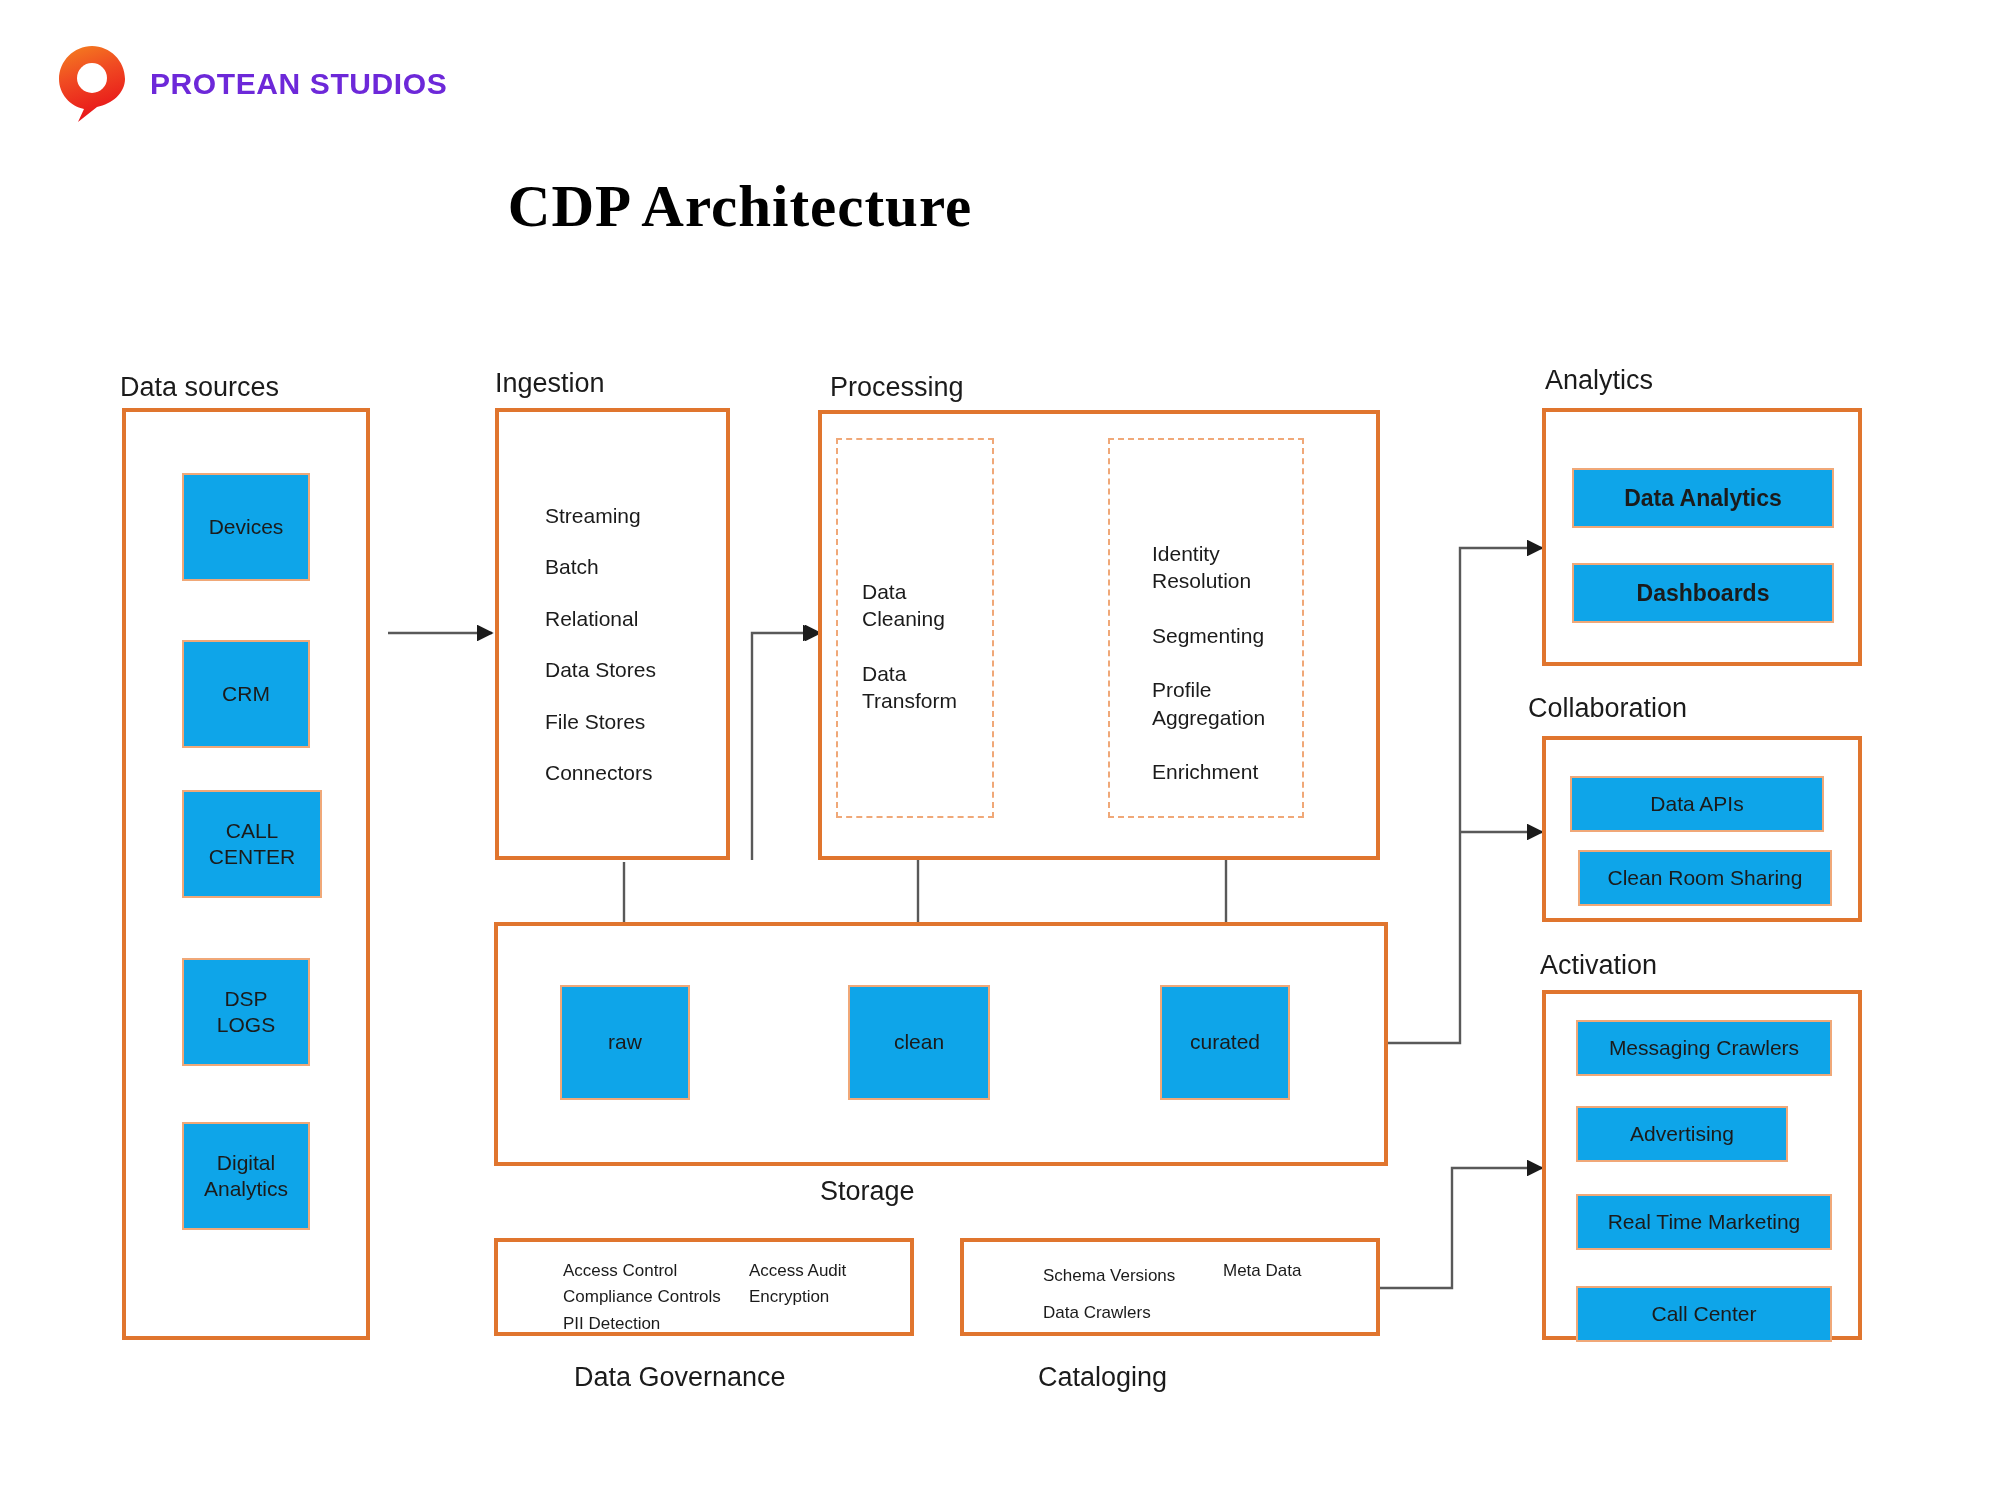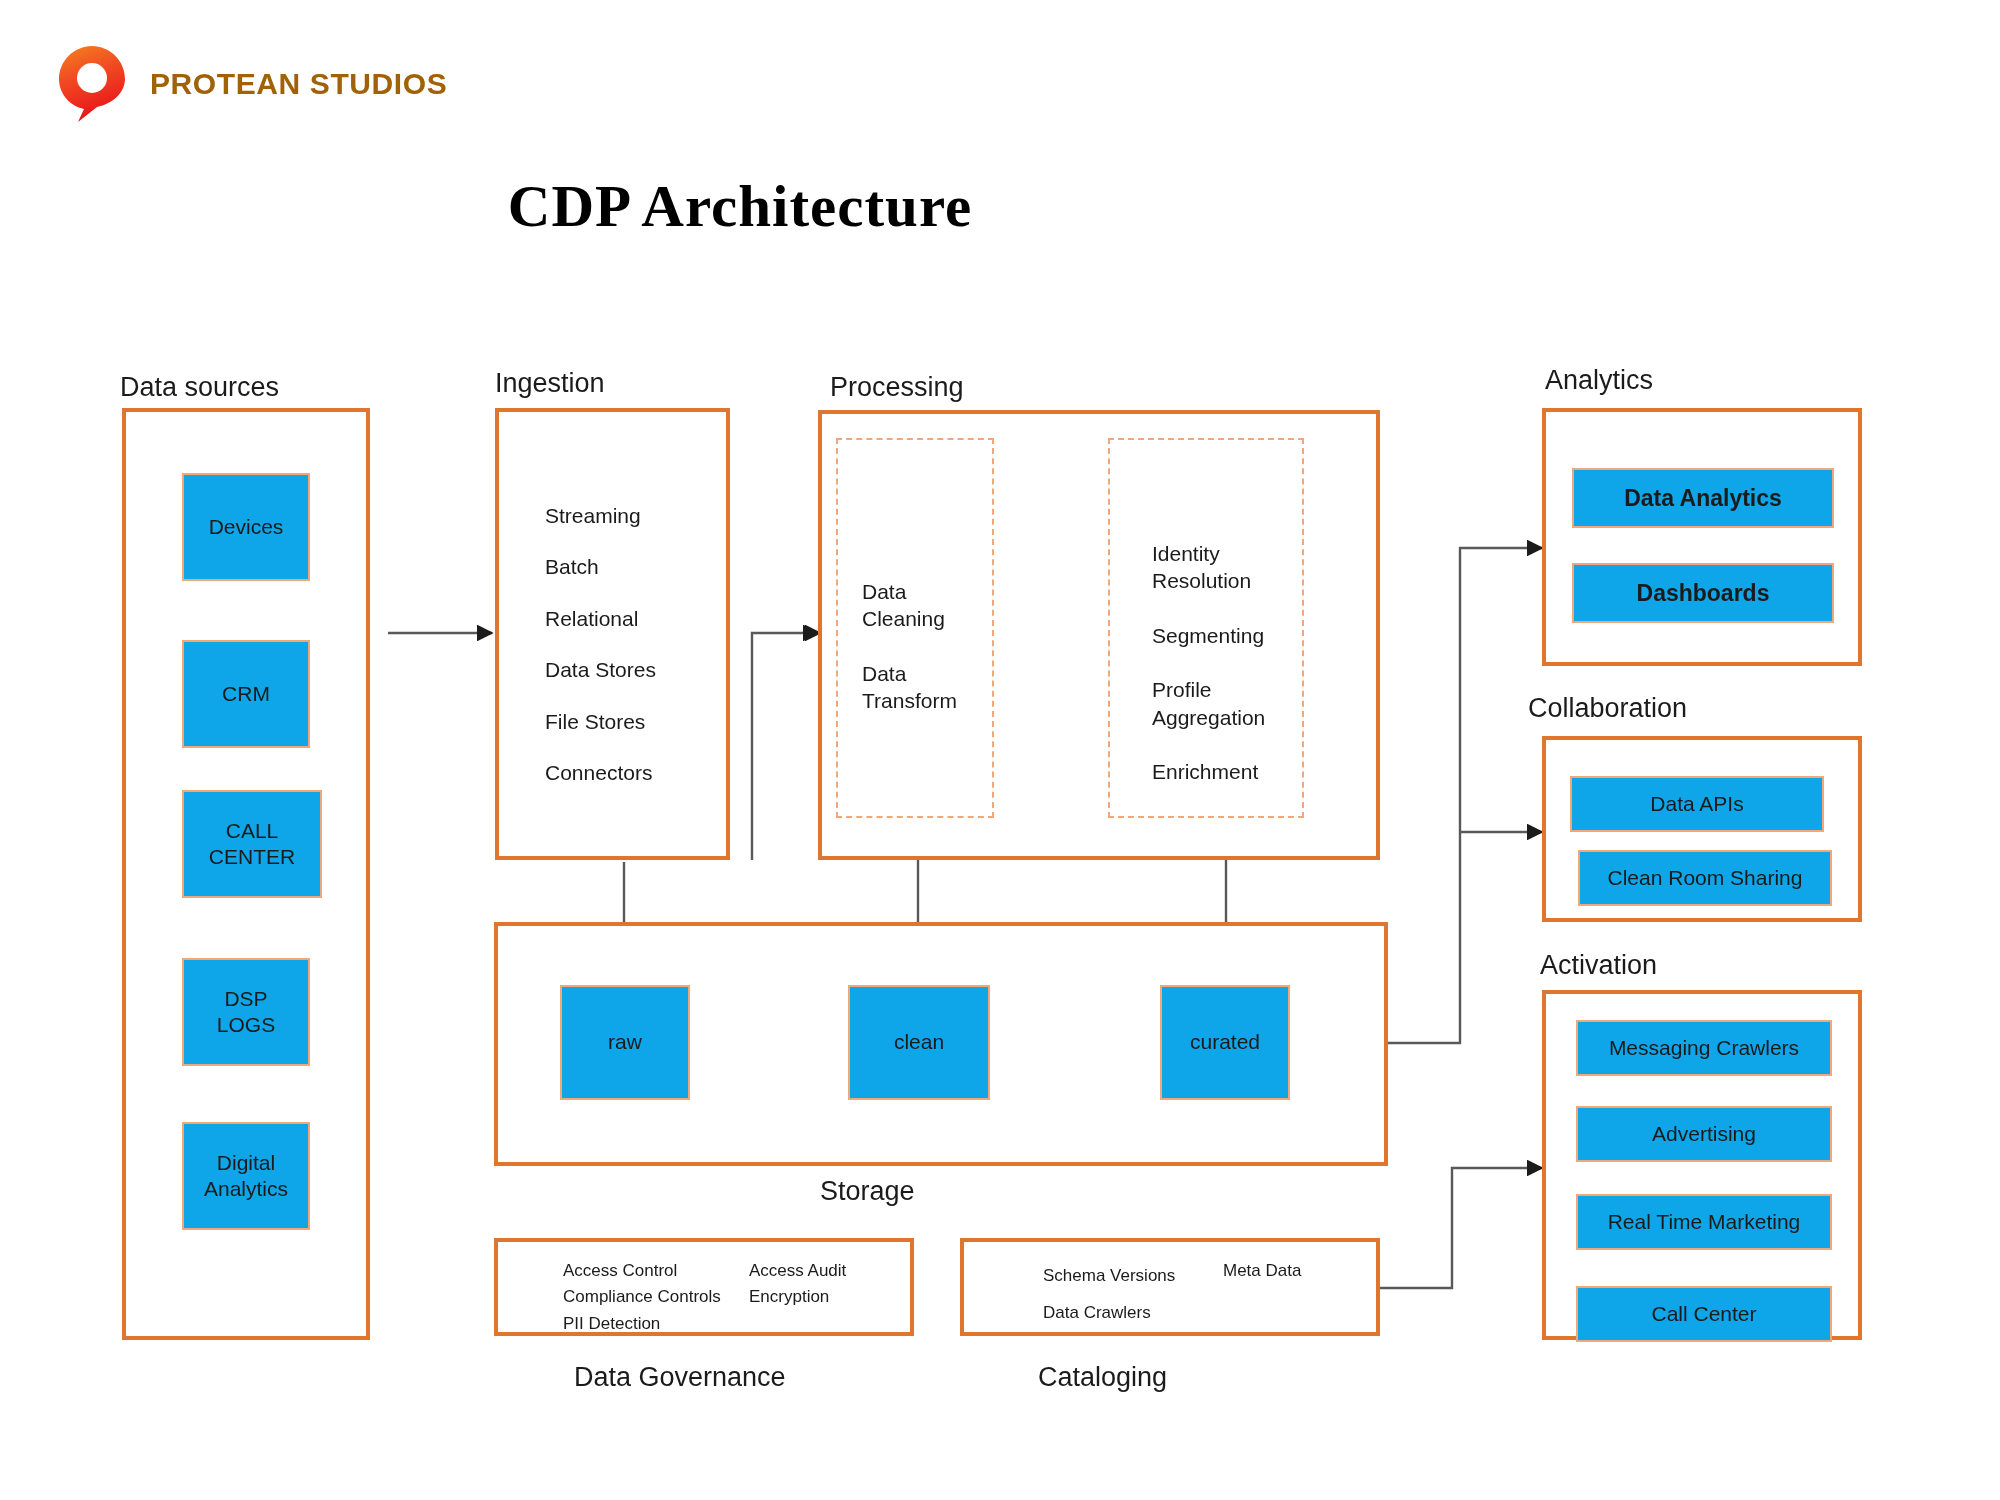--- a/index.html
+++ b/index.html
@@ -9,21 +9,21 @@
     font-family: "Liberation Sans", sans-serif;
     color: #1a1a1a;
     position: relative;
     overflow: hidden;
   }
 
   
   #brand { position: absolute; left: 56px; top: 44px; display: flex; align-items: center; gap: 22px; }
   #logo-mark { width: 72px; height: 80px; position: relative; }
   #brand-name {
-    font-size: 30px; font-weight: bold; letter-spacing: .6px; color: #a16207;
+    font-size: 30px; font-weight: bold; letter-spacing: .6px; color: #6d28d9;
     font-family: "Liberation Sans", sans-serif;
   }
 
   
   #page-title {
     position: absolute; left: 0; top: 172px; width: 1480px; text-align: center;
     font-family: "Liberation Serif", serif; font-weight: bold; font-size: 59px;
     letter-spacing: 1px; color: #000;
   }
 
@@ -175,15 +175,15 @@
 <div class="inner-box bold" style="left:1572px; top:563px; width:262px; height:60px;">Dashboards</div>
 
 <div class="stage-label" style="left:1528px; top:693px; width:330px;">Collaboration</div>
 <div class="outer-box" style="left:1542px; top:736px; width:320px; height:186px;"></div>
 <div class="inner-box" style="left:1570px; top:776px; width:254px; height:56px;">Data APIs</div>
 <div class="inner-box" style="left:1578px; top:850px; width:254px; height:56px;">Clean Room Sharing</div>
 
 <div class="stage-label" style="left:1540px; top:950px; width:310px;">Activation</div>
 <div class="outer-box" style="left:1542px; top:990px; width:320px; height:350px;"></div>
 <div class="inner-box" style="left:1576px; top:1020px; width:256px; height:56px;">Messaging Crawlers</div>
-<div class="inner-box" style="left:1576px; top:1106px; width:256px; height:56px;">Advertising</div>
+<div class="inner-box" style="left:1576px; top:1106px; width:212px; height:56px;">Advertising</div>
 <div class="inner-box" style="left:1576px; top:1194px; width:256px; height:56px;">Real Time Marketing</div>
 <div class="inner-box" style="left:1576px; top:1286px; width:256px; height:56px;">Call Center</div>
 
 </body></html>

